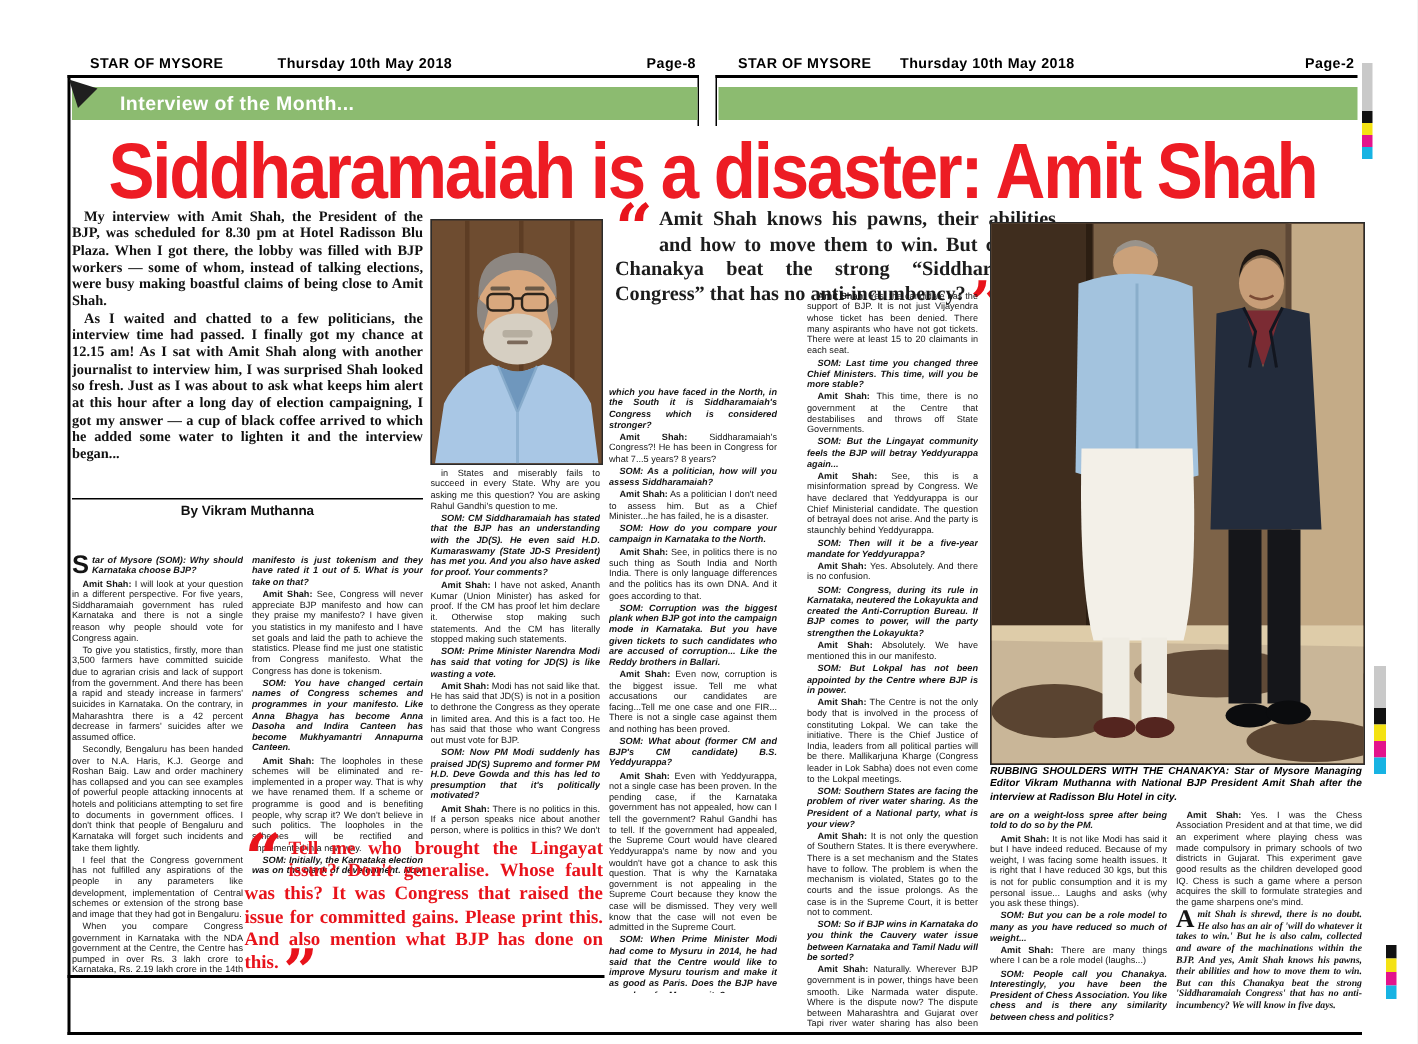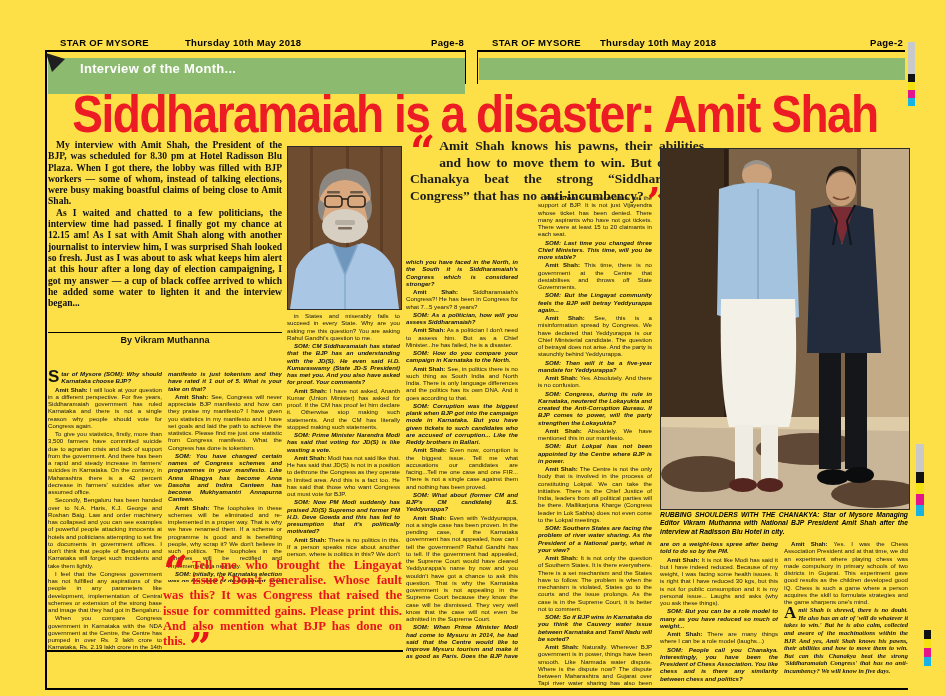--- a/index.html
+++ b/index.html
@@ -1,16 +1,16 @@
 <!DOCTYPE html>
 <html><head>
 <meta charset="utf-8">
 <style>
   html,body{margin:0;padding:0;background:#e9e9e9;}
-  #spread{position:relative;width:945px;height:696px;background:#fde047;overflow:hidden;
+  #spread{position:relative;width:945px;height:696px;background:#ffffff;overflow:hidden;
           font-family:"Liberation Sans",sans-serif;color:#111;}
   .abs{position:absolute;}
   .hdr-text{font:bold 9.5px "Liberation Sans",sans-serif;letter-spacing:.3px;color:#000;white-space:nowrap;}
   .rule{background:#000;}
   .banner{background:#8cbb70;}
   .banner-label{font:bold 13px "Liberation Sans",sans-serif;color:#fff;letter-spacing:.3px;white-space:nowrap;}
   .headline{text-align:center;color:#ed1c24;font-family:"Liberation Sans",sans-serif;font-weight:bold;
             font-size:46px;letter-spacing:-1.5px;transform:scale(1.0,1.14);transform-origin:50% 0;white-space:nowrap;}
   .intro{font:bold 9.6px/11.3px "Liberation Serif",serif;text-align:justify;overflow:hidden;}
   .intro .para{margin:0;text-indent:8px;}
@@ -47,21 +47,21 @@
   <div class="abs hdr-text" style="left:803px;top:37px;width:100px;text-align:right;">Page-2</div>
 
   <div class="abs rule" style="left:45px;top:50px;width:421px;height:2px;"></div>
   <div class="abs rule" style="left:477px;top:50px;width:428px;height:2px;"></div>
   <div class="abs rule" style="left:45px;top:50px;width:1.5px;height:640px;"></div>
   <div class="abs rule" style="left:465px;top:50px;width:1.2px;height:34px;"></div>
   <div class="abs rule" style="left:477px;top:50px;width:1.2px;height:34px;"></div>
   <div class="abs rule" style="left:45px;top:650px;width:358px;height:1.5px;"></div>
   <div class="abs rule" style="left:45px;top:688px;width:863px;height:1.5px;"></div>
 
-  <div class="abs banner" style="left:48px;top:58px;width:417px;height:36px;">
+  <div class="abs banner" style="left:48px;top:58px;width:417px;height:22px;">
     <svg class="abs" style="left:-2px;top:-5px;" width="20" height="20">
         <polygon points="0,0 19,6 6,19" fill="#1f1f1f"></polygon>
       </svg>
     <div class="abs banner-label" style="left:32px;top:3px;">Interview of the Month...</div>
   </div>
   <div class="abs banner" style="left:479px;top:58px;width:426px;height:22px;"></div>
 
   <div class="abs headline" style="left:45px;top:83px;width:860px;height:52px;">Siddharamaiah is a disaster: Amit Shah</div>
 
   <div class="abs intro" style="left:48px;top:139px;width:234px;height:201px;">

